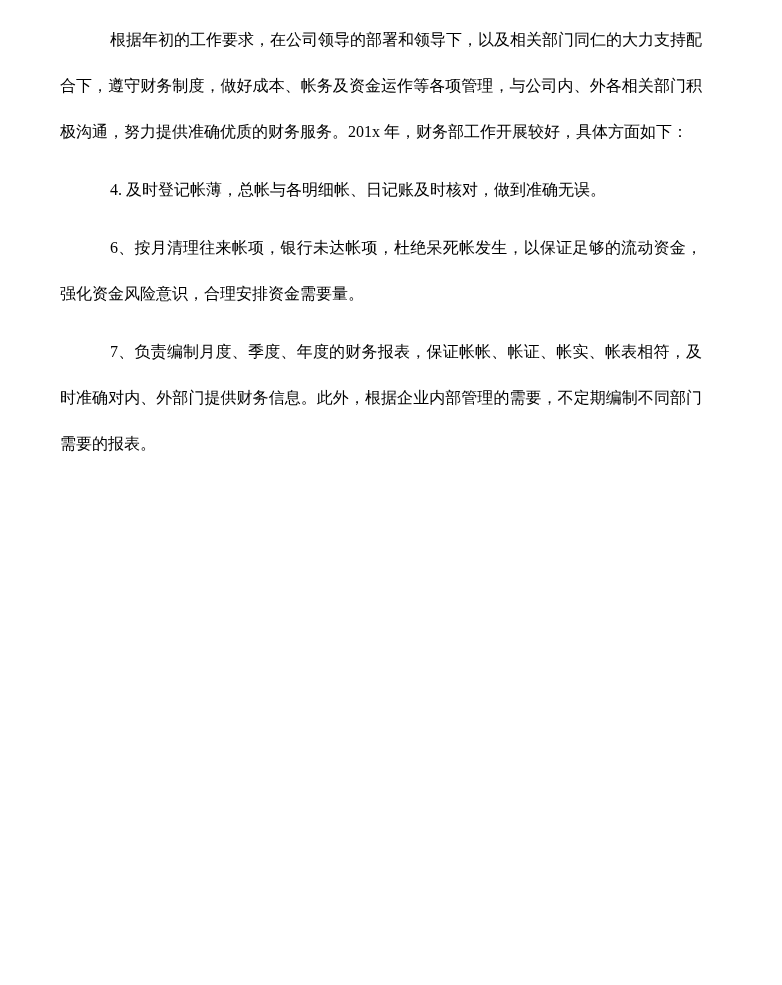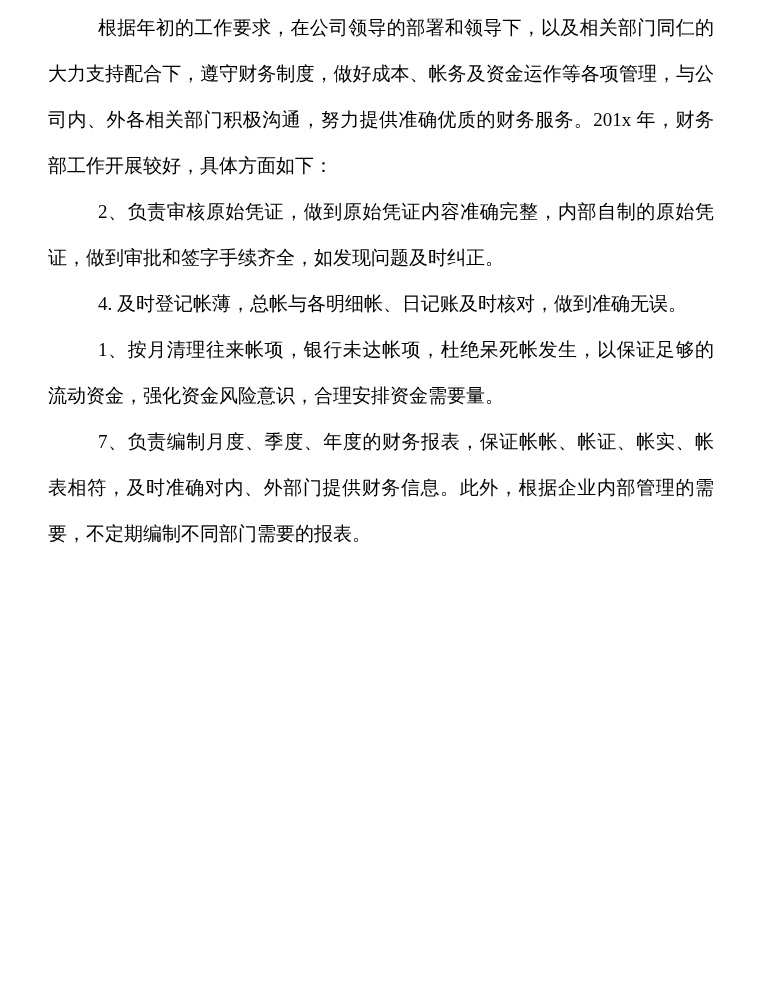--- a/index.html
+++ b/index.html
@@ -25,23 +25,23 @@
   }
 
   #doc-body {
     position: absolute;
     left: 48px;
     top: 5px;
     width: 666px;
   }
 
   .para {
-    margin: 0;
+    margin: 12px;
     padding: 0;
-    font-size: 19px;
+    font-size: 16px;
     line-height: 46px;
     text-align: justify;
     text-justify: inter-character;
     text-indent: 50px;
     letter-spacing: 0;
     word-break: break-all;
     overflow-wrap: break-word;
     color: #000000;
   }
 
@@ -52,24 +52,23 @@
 </style>
 </head>
 <body>
 
 <div id="page">
   <div id="doc-body">
 
     <p class="para">根据年初的工作要求，在公司领导的部署和领导下，以及相关部门同仁的大力支持配合下，遵守财务制度，做好成本、帐务及资金运作等各项管理，与公司内、外各相关部门积极沟通，努力提供准确优质的财务服务。201x 年，财务部工作开展较好，具体方面如下：</p>
 
 
-    <p class="para">2、负责审核原始凭证，做到原始凭证内容准确完整，内部自制的原始凭证，做到审批和签字手续齐全，如发现问题及时纠正。</p>
 
 
     <p class="para"><span>4. 及时登记帐薄，总帐与各明细帐、</span><span class="u">日记</span><span>账及时核对，做到准确无误。</span></p>
 
-    <p class="para">1、按月清理往来帐项，银行未达帐项，杜绝呆死帐发生，以保证足够的流动资金，强化资金风险意识，合理安排资金需要量。</p>
+    <p class="para">6、按月清理往来帐项，银行未达帐项，杜绝呆死帐发生，以保证足够的流动资金，强化资金风险意识，合理安排资金需要量。</p>
 
 
     <p class="para">7、负责编制月度、季度、年度的财务报表，保证帐帐、帐证、帐实、帐表相符，及时准确对内、外部门提供财务信息。此外，根据企业内部管理的需要，不定期编制不同部门需要的报表。</p>
 
   </div>
 </div>
 
 </body></html>

